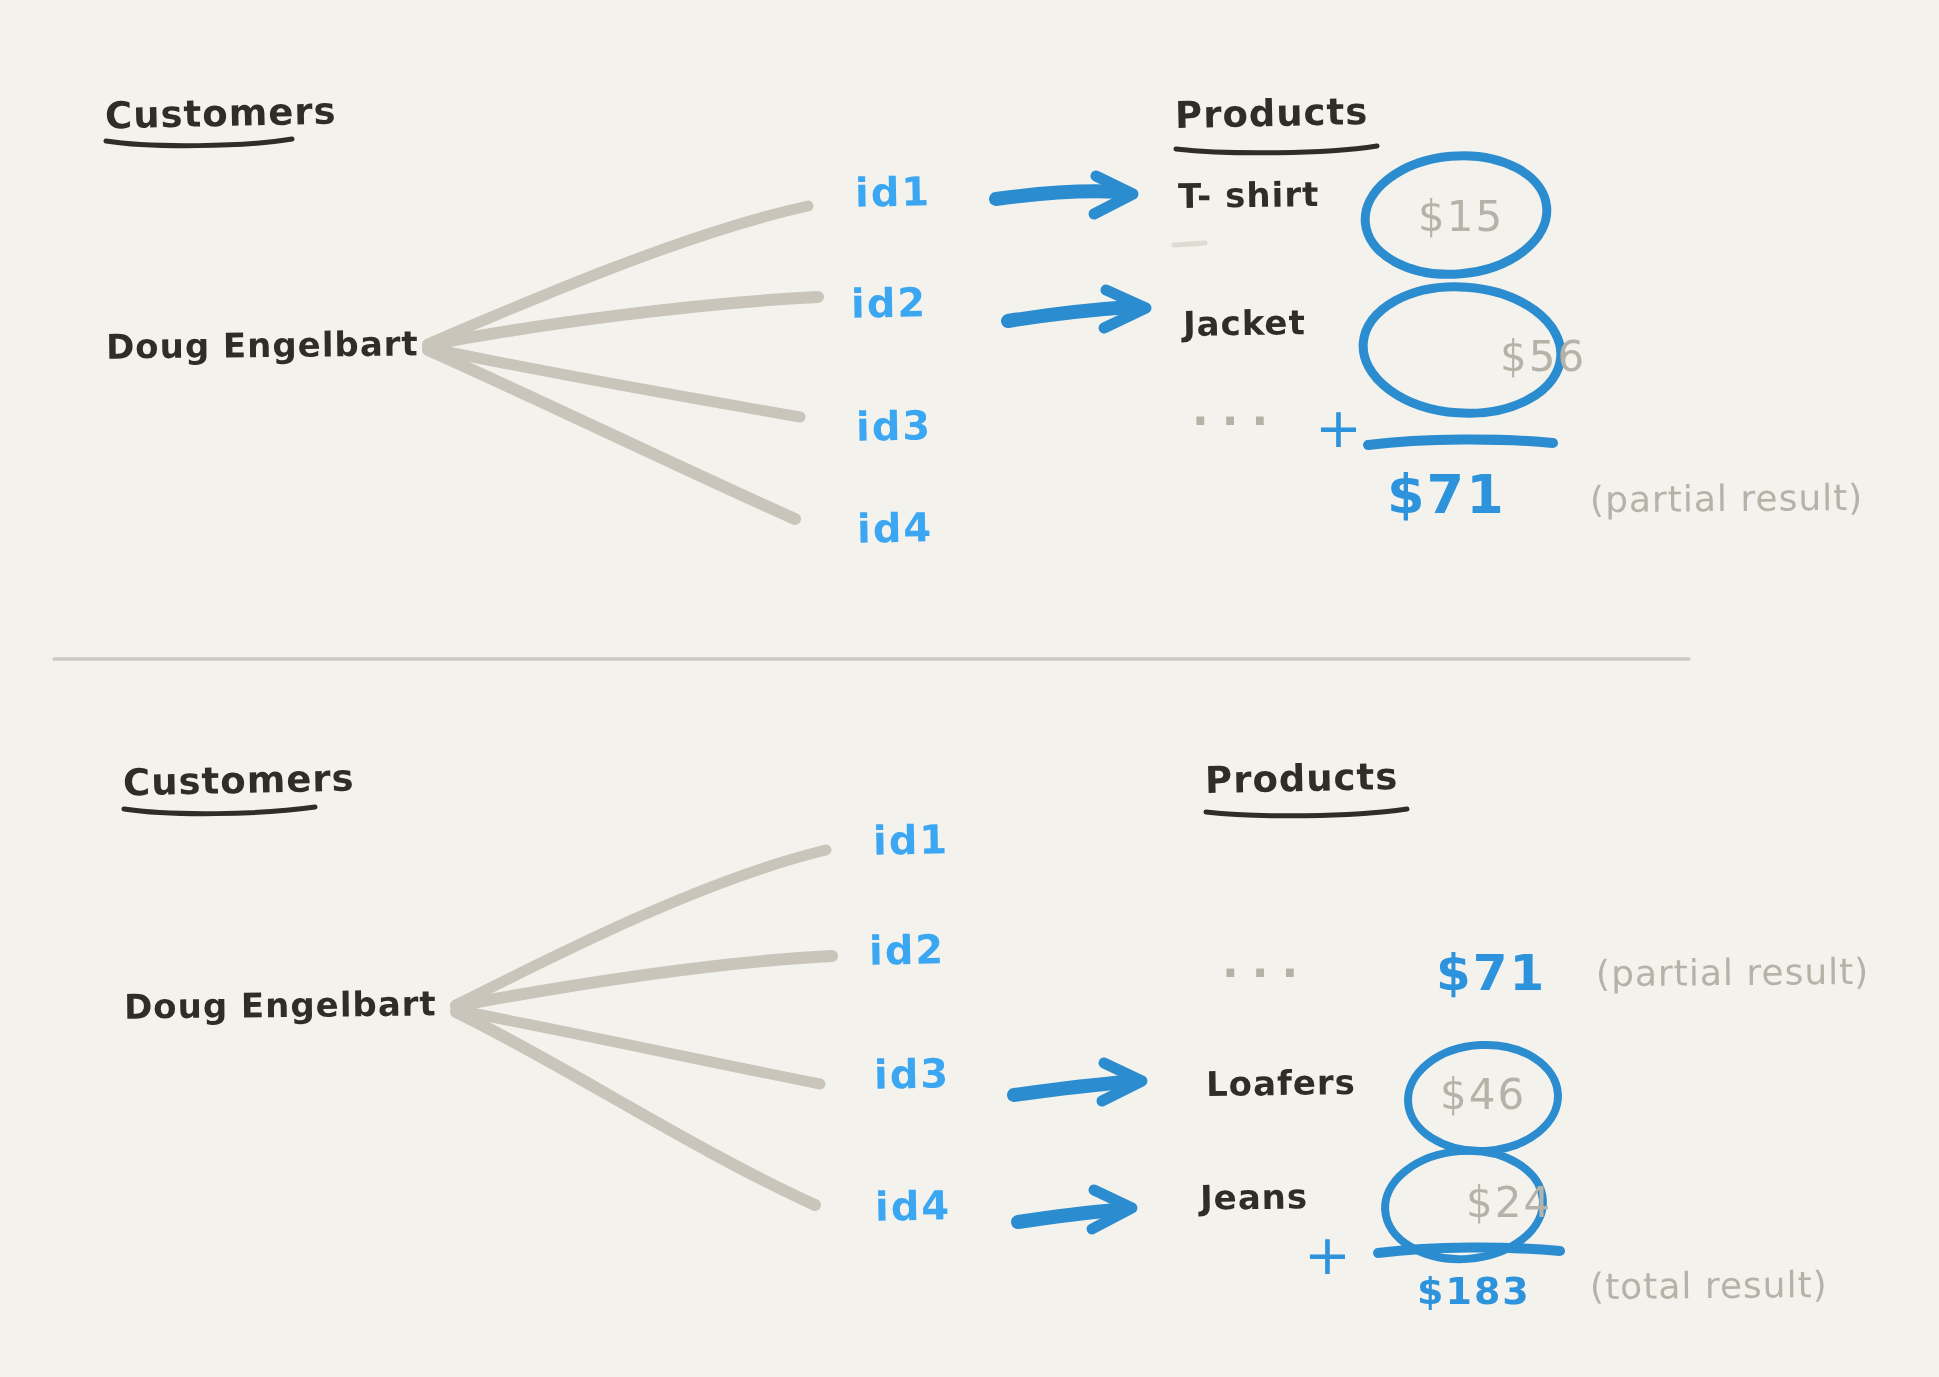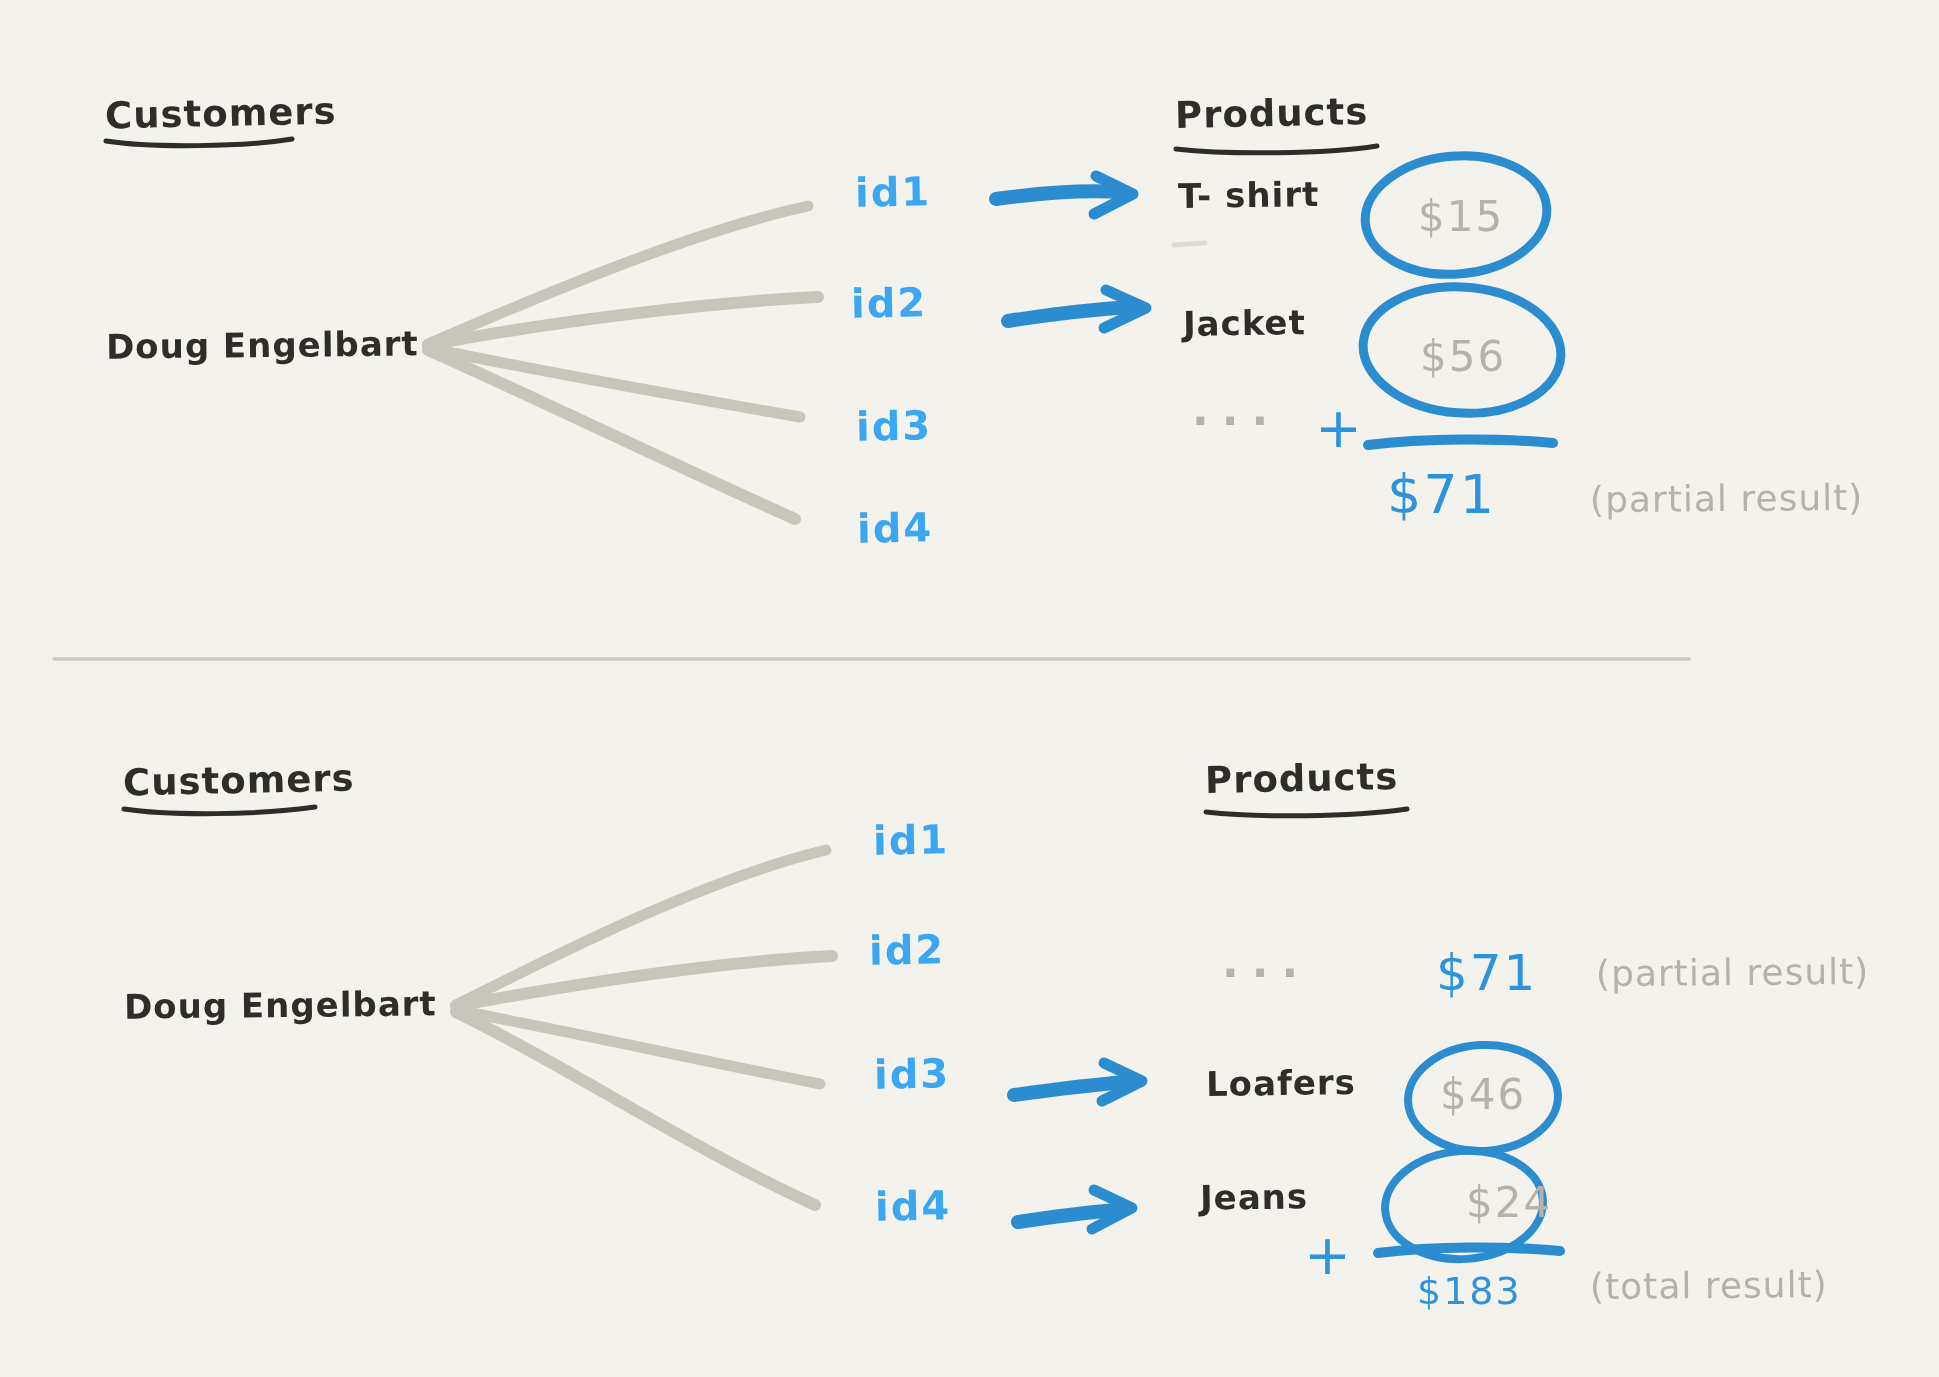--- a/index.html
+++ b/index.html
@@ -12,21 +12,21 @@
     background:var(--background);
     font-family:"DejaVu Sans", sans-serif;
   }
   .txt{position:absolute; white-space:nowrap; line-height:1;}
   .ink{color:var(--ink); font-weight:700; letter-spacing:1px;}
   .heading{font-size:37px; transform:rotate(-1.2deg);}
   .name{font-size:34px; transform:rotate(-0.6deg);}
   .product{font-size:34px; transform:rotate(-0.8deg);}
   .idlabel{color:var(--blue_light); font-weight:700; font-size:40px; letter-spacing:2px; transform:rotate(-1deg);}
   .price{color:var(--gray_text); font-weight:500; font-size:42px; letter-spacing:2px;}
-  .bluesum{color:var(--blue_text); font-weight:400; letter-spacing:2px;}
+  .bluesum{color:var(--blue_text); font-weight:700; letter-spacing:2px;}
   .note{color:var(--gray_text); font-weight:400; font-size:36px; letter-spacing:1px; transform:rotate(-0.5deg);}
   .dots{color:var(--gray_text); font-weight:700; font-size:44px; letter-spacing:13px;}
   .plus{color:var(--blue_text); font-weight:400; font-size:56px;}
   svg{position:absolute; left:0; top:0;}
   path,ellipse,line{fill:none; stroke-linecap:round; stroke-linejoin:round;}
   .s-gray{stroke:var(--gray);}
   .s-ink{stroke:var(--ink);}
   .s-blue{stroke:var(--blue);}
   .s-div{stroke:var(--divider);}
   .s-faint{stroke:#dedbd2;}
@@ -85,21 +85,21 @@
 
   <div class="txt idlabel" style="left:855px; top:172px;">id1</div>
   <div class="txt idlabel" style="left:851px; top:283px;">id2</div>
   <div class="txt idlabel" style="left:856px; top:406px;">id3</div>
   <div class="txt idlabel" style="left:857px; top:508px;">id4</div>
 
   <div class="txt ink product" style="left:1178px; top:178px;">T- shirt</div>
   <div class="txt price" style="left:1418px; top:196px;">$15</div>
 
   <div class="txt ink product" style="left:1183px; top:306px;">Jacket</div>
-  <div class="txt price" style="left:1420px; top:336px;">$56</div>
+  <div class="txt price" style="left:1500px; top:336px;">$56</div>
 
   <div class="txt dots" style="left:1192px; top:388px;">...</div>
   <div class="txt plus" style="left:1315px; top:400px;">+</div>
   <div class="txt bluesum" style="left:1387px; top:468px; font-size:54px;">$71</div>
   <div class="txt note" style="left:1590px; top:481px;">(partial result)</div>
 
   <div class="txt ink heading" style="left:123px; top:762px;">Customers</div>
   <div class="txt ink heading" style="left:1205px; top:760px;">Products</div>
   <div class="txt ink name" style="left:124px; top:988px;">Doug Engelbart</div>
 

